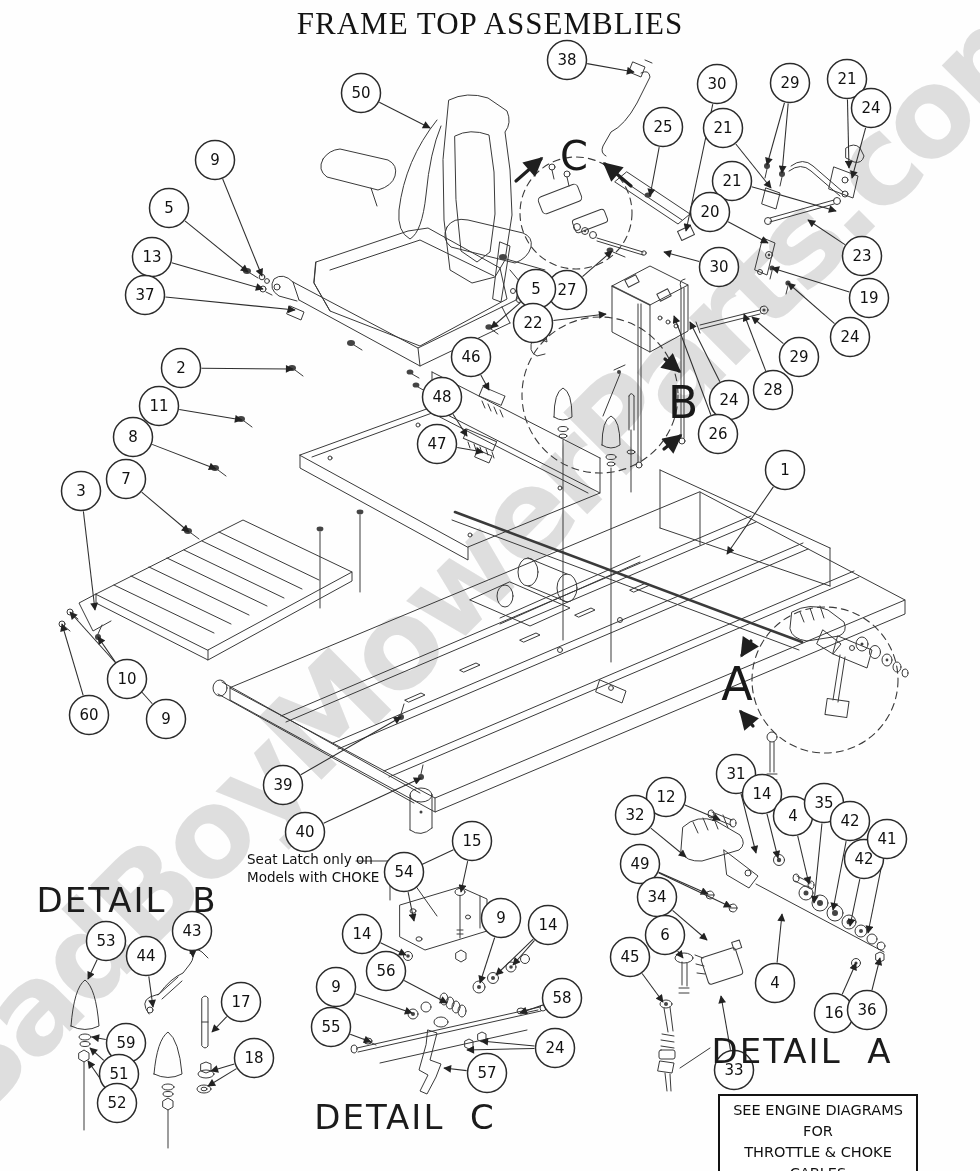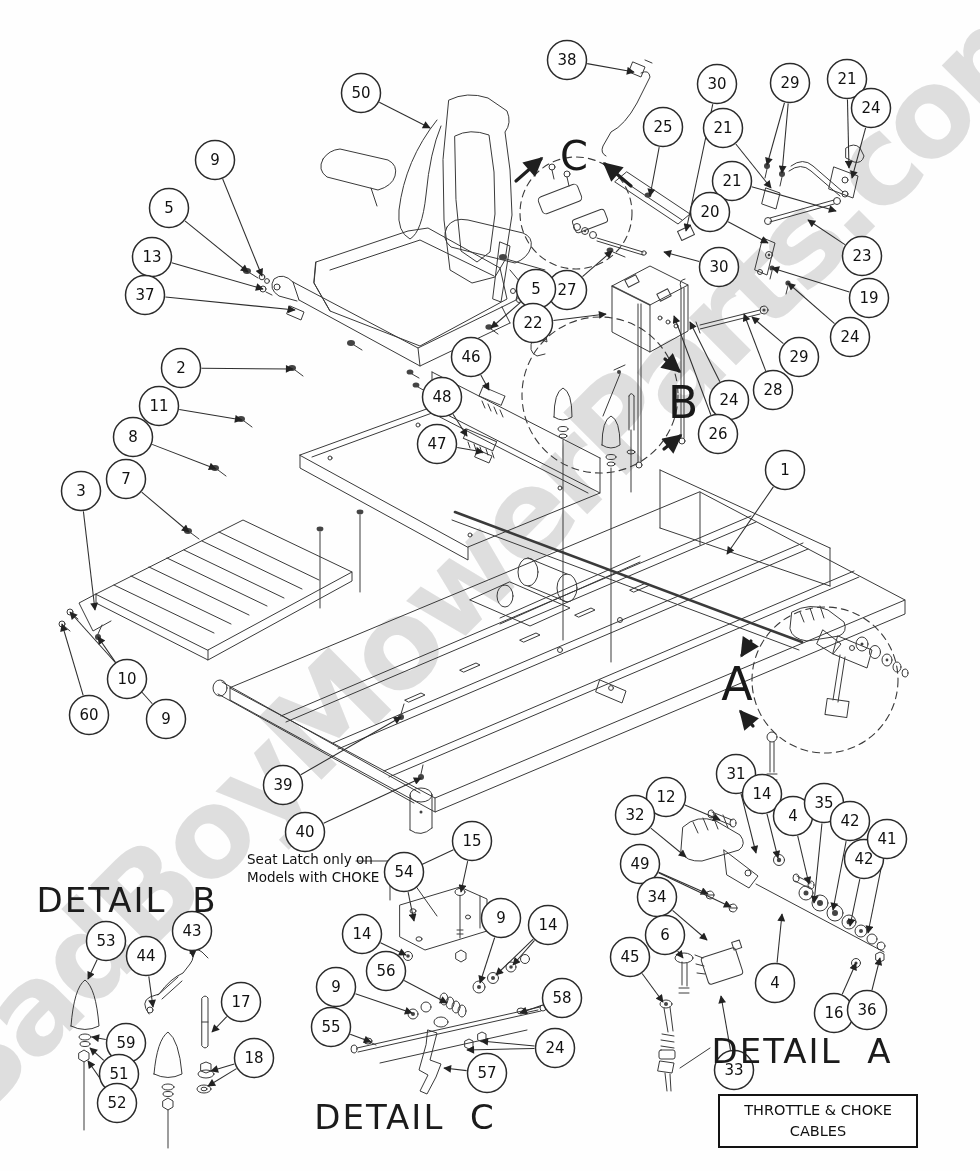--- a/index.html
+++ b/index.html
@@ -791,23 +791,25 @@
         <text x="683" y="418" class="secletter" font-size="44">B</text>
         <text x="737" y="700" class="secletter" font-size="46">A</text>
       </g>
     <g id="labels">
         <text x="127" y="912" class="dlabel">DETAIL&nbsp;&nbsp;B</text>
         <text x="405" y="1129" class="dlabel">DETAIL&nbsp;&nbsp;C</text>
         <text x="802" y="1063" class="dlabel">DETAIL&nbsp;&nbsp;A</text>
       </g>
   </svg>
 
+  <div class="title">FRAME TOP ASSEMBLIES</div>
 
   <div class="note">
     <div>Seat Latch only on</div>
     <div>Models with CHOKE</div>
   </div>
 
   <div class="infobox">
+    <div>SEE ENGINE DIAGRAMS FOR</div>
     <div>THROTTLE &amp; CHOKE CABLES</div>
   </div>
 
 </div>
 
 </body></html>

